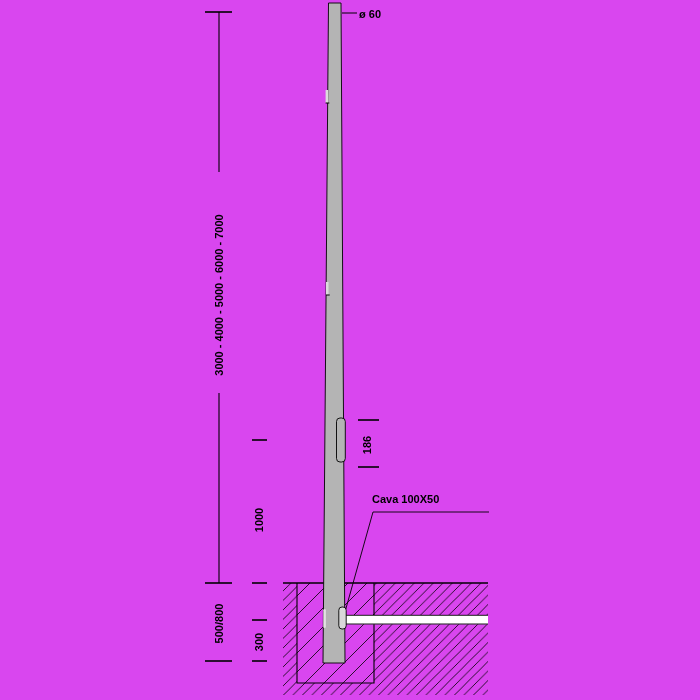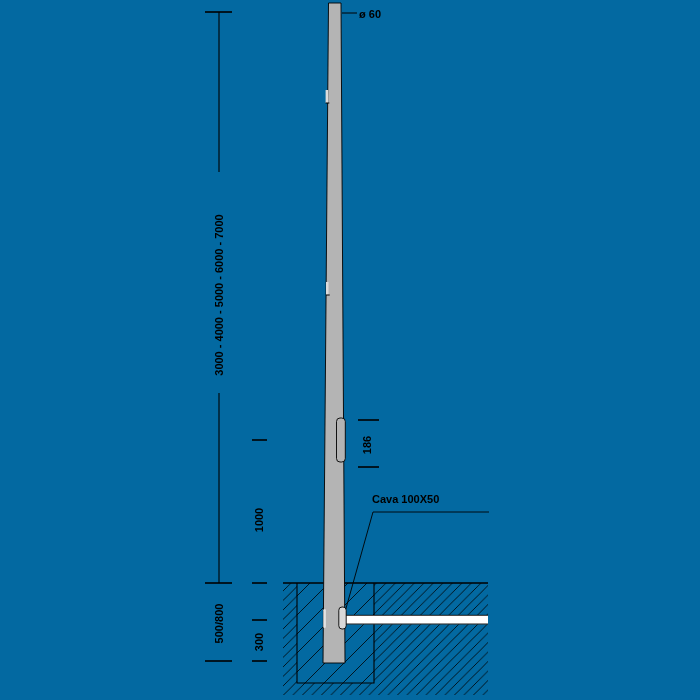--- a/index.html
+++ b/index.html
@@ -1,16 +1,16 @@
 <!DOCTYPE html>
 <html><head>
 <meta charset="utf-8">
 <style>
   html,body{margin:0;padding:0;background:#fff;}
-  .canvas{position:relative;width:700px;height:700px;background:#0369a1;overflow:hidden;
+  .canvas{position:relative;width:700px;height:700px;background:#d946ef;overflow:hidden;
           font-family:"Liberation Sans",sans-serif;}
   svg text{font-family:"Liberation Sans",sans-serif;font-weight:bold;font-size:11px;fill:#000;}
 </style>
 </head>
 <body>
 
 <div class="canvas">
 <svg width="700" height="700" viewBox="0 0 700 700">
   <defs>
     <pattern id="hatchDense" patternUnits="userSpaceOnUse" width="9.5" height="9.5">

